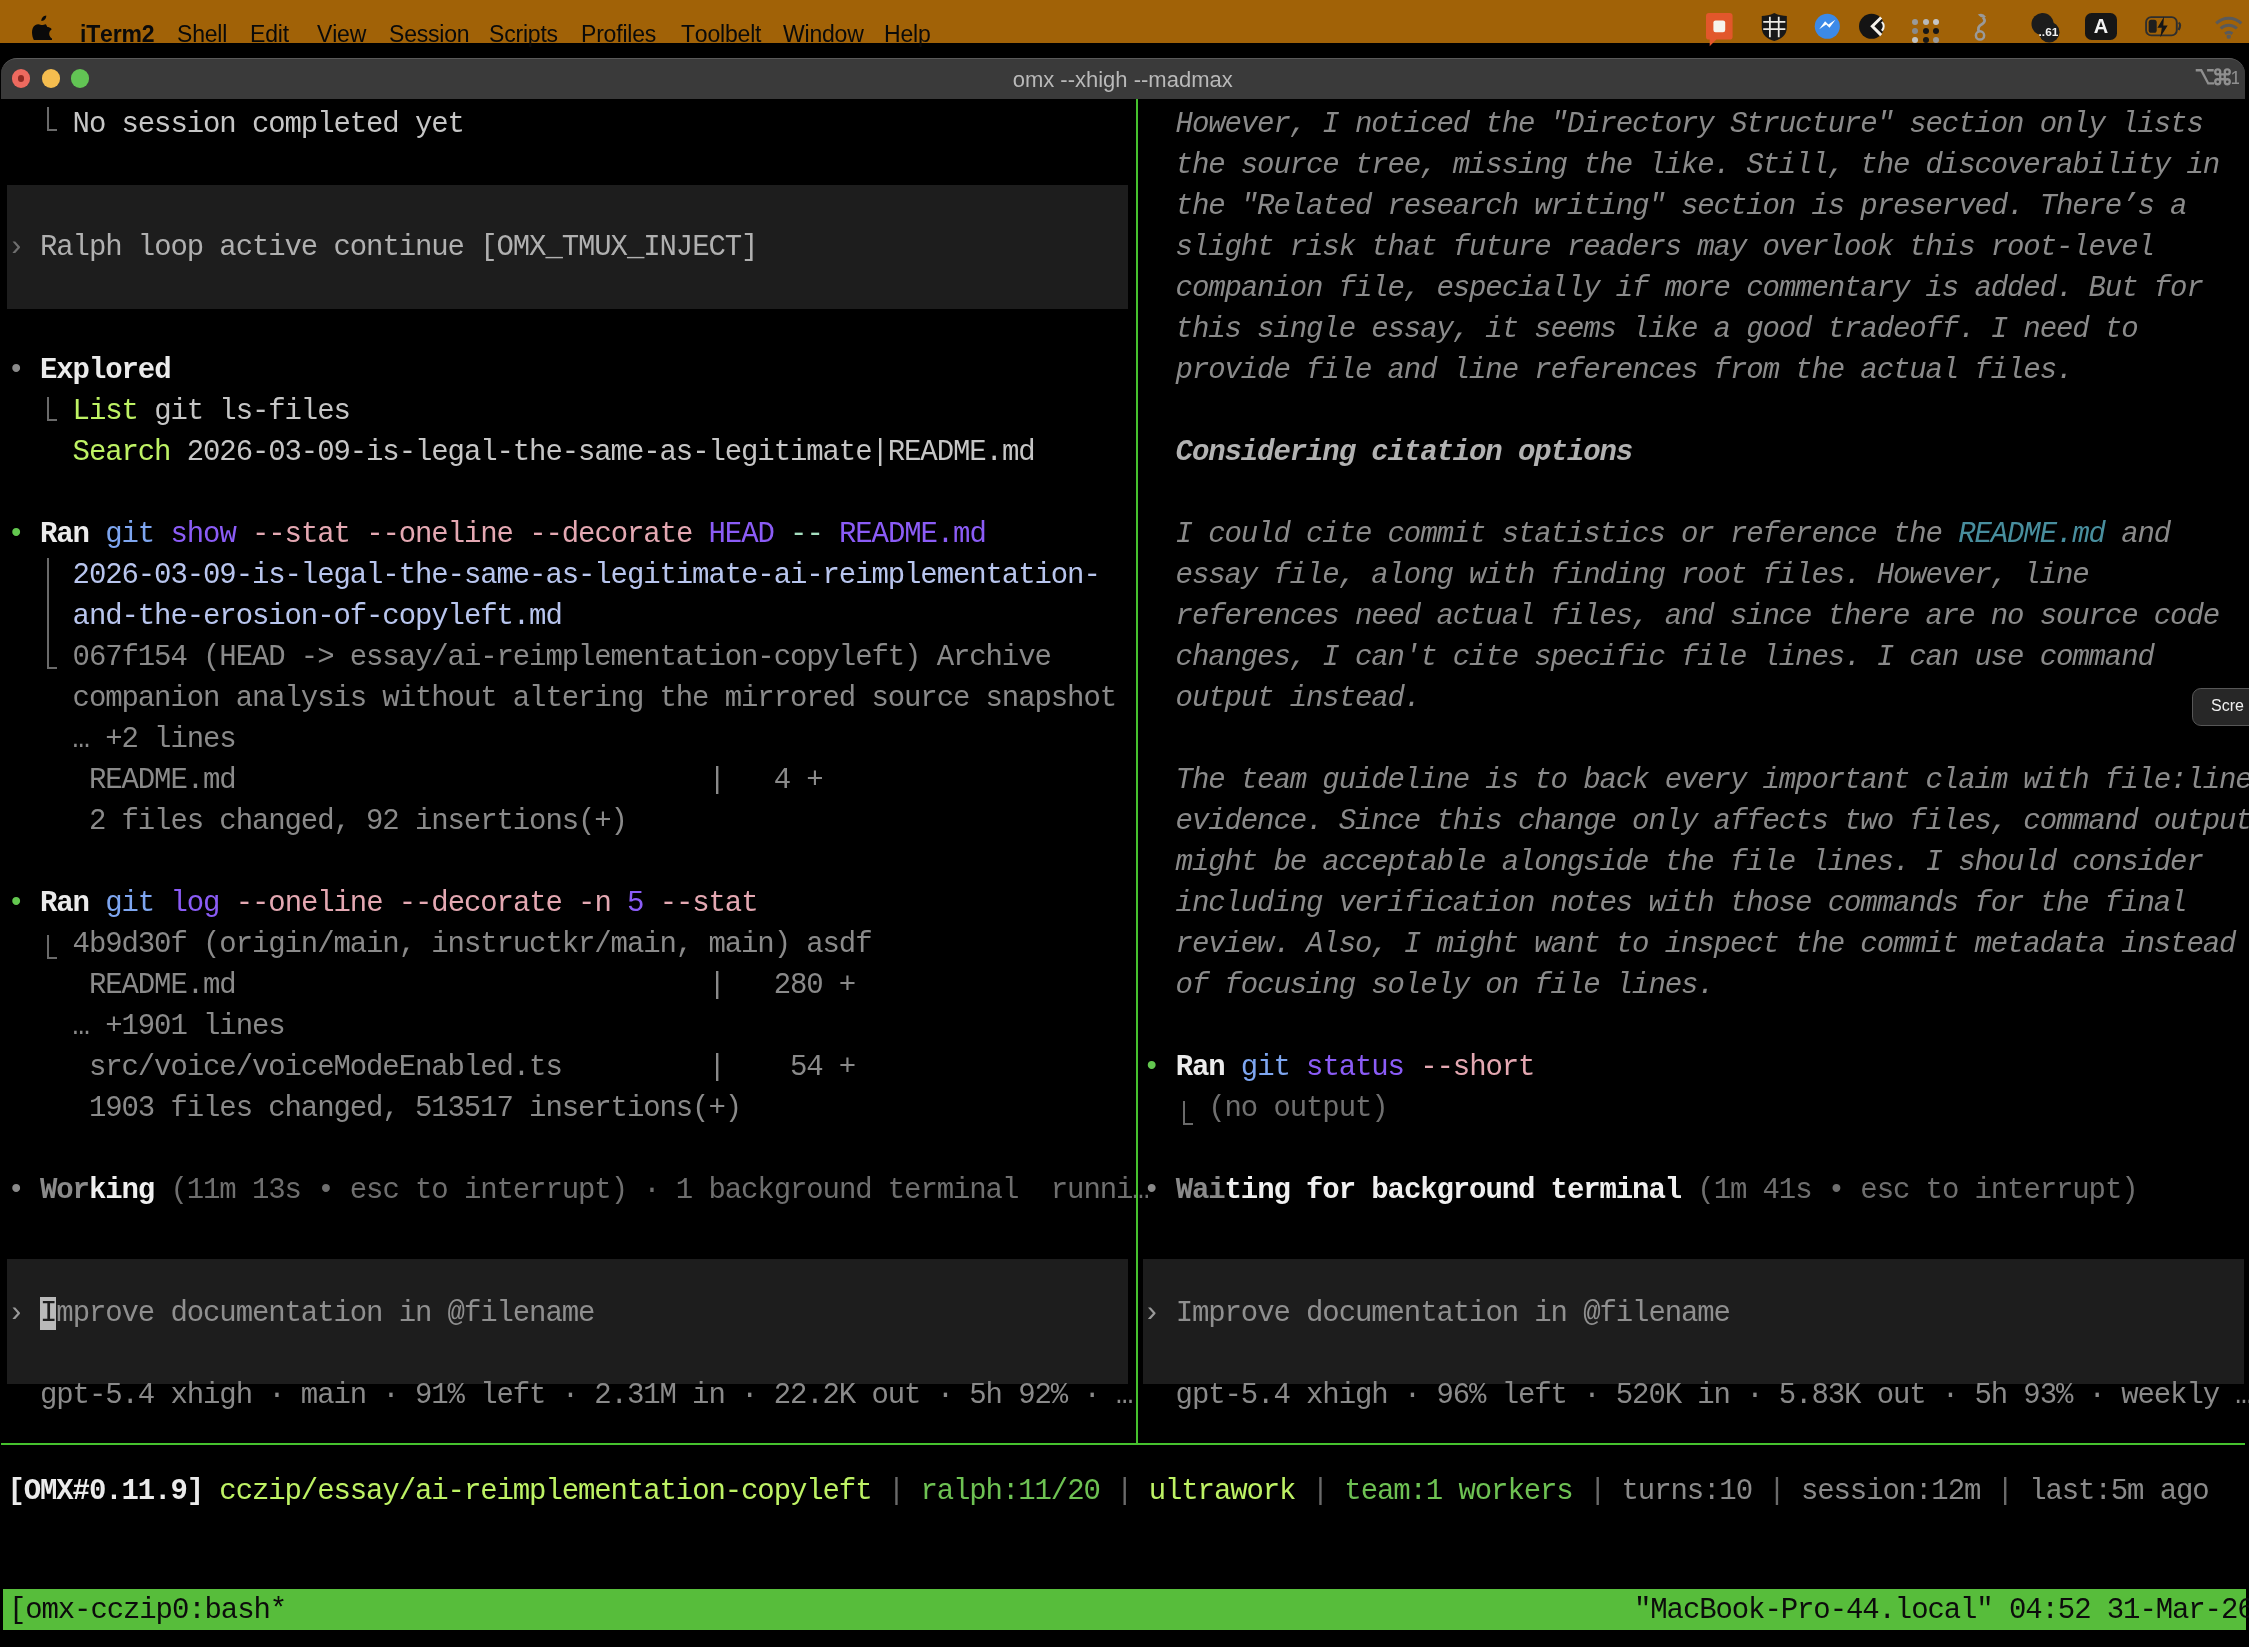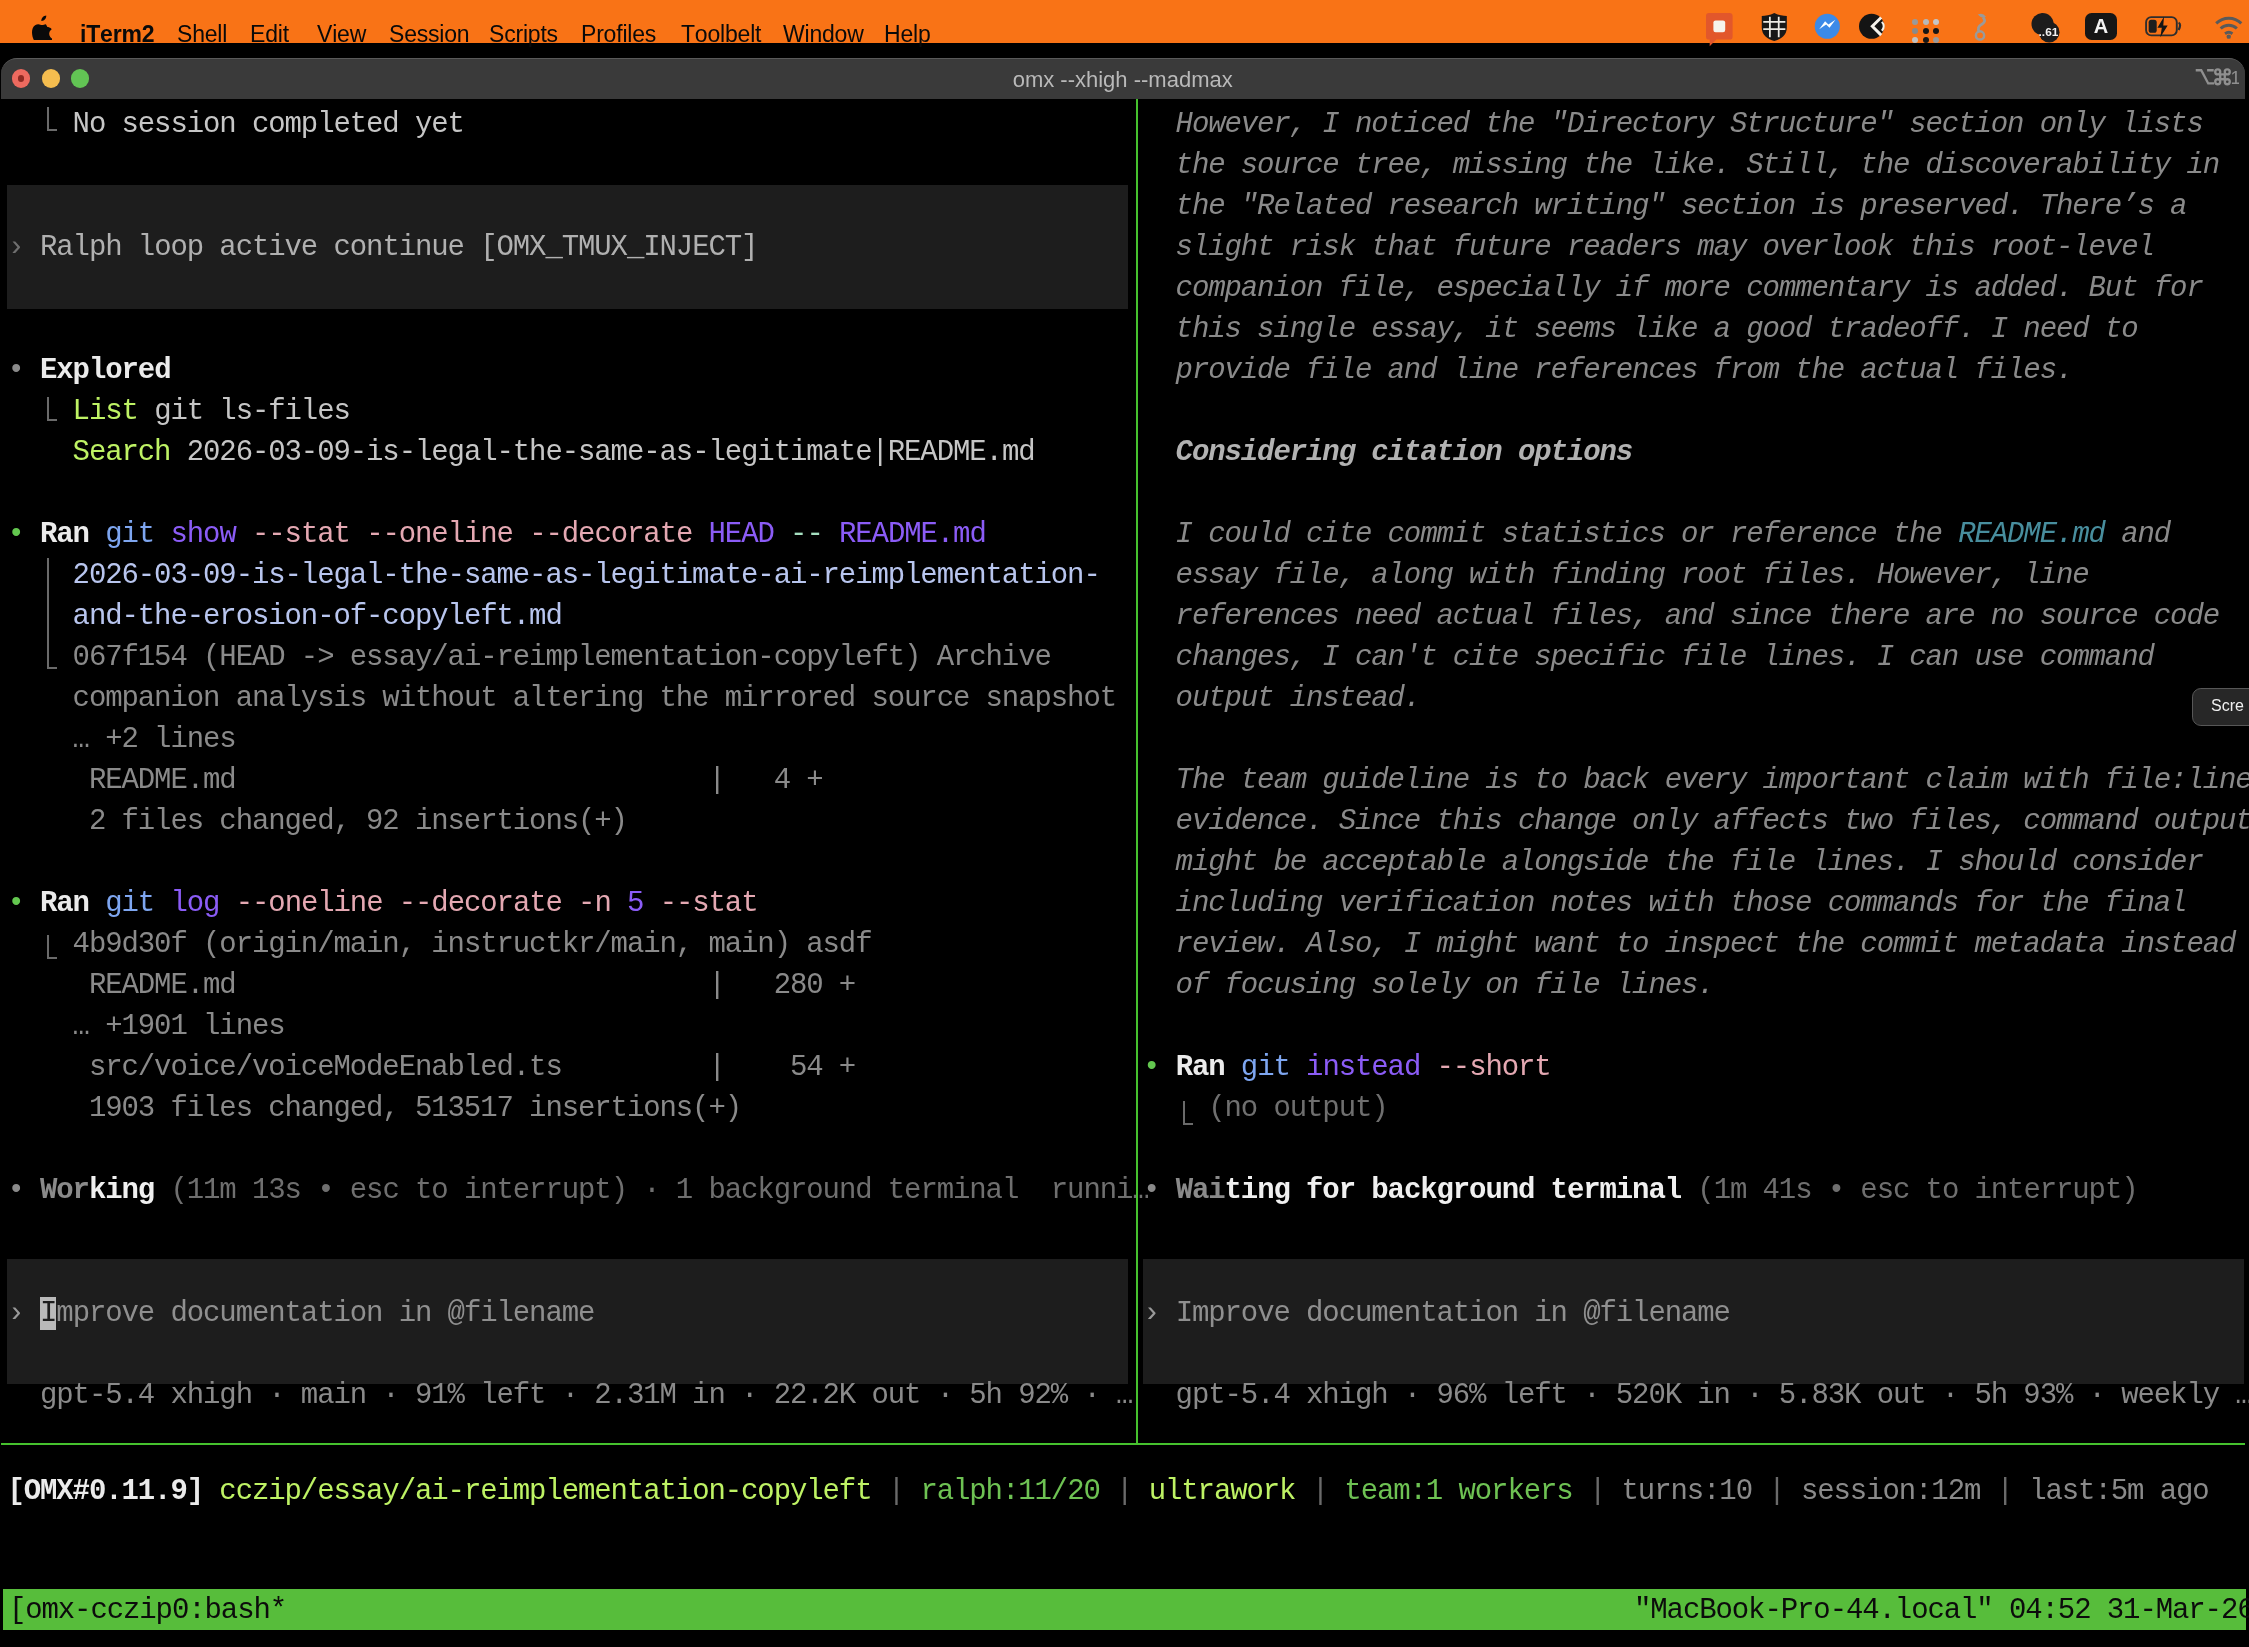--- a/index.html
+++ b/index.html
@@ -21,21 +21,21 @@
 .rb{color:#b0b0b0}
 .pr{color:#999}
 .ph{color:#8f8f8f}
 .cur{background:#b9b9b9;color:#1d1d1d}
 .shA{color:#8a8a8a;font-weight:bold}
 .shB{color:#f0f0f0;font-weight:bold}
 .it{color:#8a8a8a;font-style:italic}
 .itb{color:#b2b2b2;font-style:italic;font-weight:bold}
 .itt{color:#488e9e;font-style:italic}
 .tm{position:absolute;background:#6a6a6a}
-.mb{position:absolute;left:0;top:0;width:2250px;height:43px;background:#f97316}
+.mb{position:absolute;left:0;top:0;width:2250px;height:43px;background:#a16207}
 .mi{position:absolute;top:23px;font-family:"Liberation Sans",sans-serif;font-size:23px;line-height:23px;letter-spacing:-0.2px;color:#0a0a0a}
 .win{position:absolute;left:0.7px;top:58px;width:2244px;height:1585px;background:#000;border-radius:16px}
 .tb{position:absolute;left:0;top:0;width:100%;height:41px;background:#3a3a3a;border-radius:16px 16px 0 0;border-top:1.5px solid #5a5a5a}
 .box{position:absolute;background:#1d1d1d}
 </style></head><body>
 <div class="mb">
 <svg style="position:absolute;left:29.5px;top:11.8px" width="22" height="28" viewBox="0 0 30 38">
       <path fill="#0a0a0a" d="M20.7 9.6c-2.4 0-3.4 1.15-5.1 1.15-1.75 0-3.08-1.14-5.2-1.14C7.35 9.6 4.1 11.5 2.7 14.9c-2.5 6.1.3 15.1 3.2 19.2 1.4 2 3.1 4.3 5.3 4.2 2.1-.08 2.9-1.35 5.45-1.35 2.55 0 3.27 1.35 5.5 1.3 2.3-.04 3.75-2.05 5.15-4.08 1.6-2.34 2.25-4.6 2.3-4.72-.05-.02-4.4-1.7-4.45-6.73-.04-4.2 3.43-6.22 3.59-6.32-1.95-2.86-4.98-3.18-6.04-3.18zM19.4 2.9c1.15-1.4 1.93-3.35 1.72-5.3-1.66.07-3.67 1.11-4.86 2.5-1.07 1.24-2 3.22-1.75 5.12 1.85.14 3.74-.94 4.89-2.32z" transform="translate(1,7)"></path>
     </svg>
 <span class="mi" style="left:80px;font-weight:bold">iTerm2</span>
@@ -185,21 +185,21 @@
   <span class="it">changes, I can't cite specific file lines. I can use command</span>
   <span class="it">output instead.</span>
 
   <span class="it">The team guideline is to back every important claim with file:line</span>
   <span class="it">evidence. Since this change only affects two files, command output</span>
   <span class="it">might be acceptable alongside the file lines. I should consider</span>
   <span class="it">including verification notes with those commands for the final</span>
   <span class="it">review. Also, I might want to inspect the commit metadata instead</span>
   <span class="it">of focusing solely on file lines.</span>
 
-<span class="gb">•</span> <span class="w">Ran</span> <span class="bl">git</span> <span class="lv">instead</span> <span class="pk">--short</span>
+<span class="gb">•</span> <span class="w">Ran</span> <span class="bl">git</span> <span class="lv">status</span> <span class="pk">--short</span>
     <span class="tg">(no output)</span>
 
 <span class="dg">•</span> <span class="shA">Wai</span><span class="shB">ting for background terminal</span><span class="tg"> (1m 41s • esc to interrupt)</span>
 
 
 <span class="pr">›</span> <span class="ph">Improve documentation in @filename</span>
 
   <span class="dg">gpt-5.4 xhigh · 96% left · 520K in · 5.83K out · 5h 93% · weekly …</span></pre>
 <pre class="term" style="left:7.4px;top:1471px"><span class="w">[OMX#0.11.9]</span> <span class="cy">cczip/essay/ai-reimplementation-copyleft</span> <span class="sep">|</span> <span class="grn">ralph:11/20</span> <span class="sep">|</span> <span class="cy">ultrawork</span> <span class="sep">|</span> <span class="grn">team:1 workers</span> <span class="sep">|</span> <span class="dg">turns:10</span> <span class="sep">|</span> <span class="dg">session:12m</span> <span class="sep">|</span> <span class="dg">last:5m ago</span></pre>
 <div style="position:absolute;left:1136px;top:99px;width:1.8px;height:1345px;background:#46c12e"></div>

